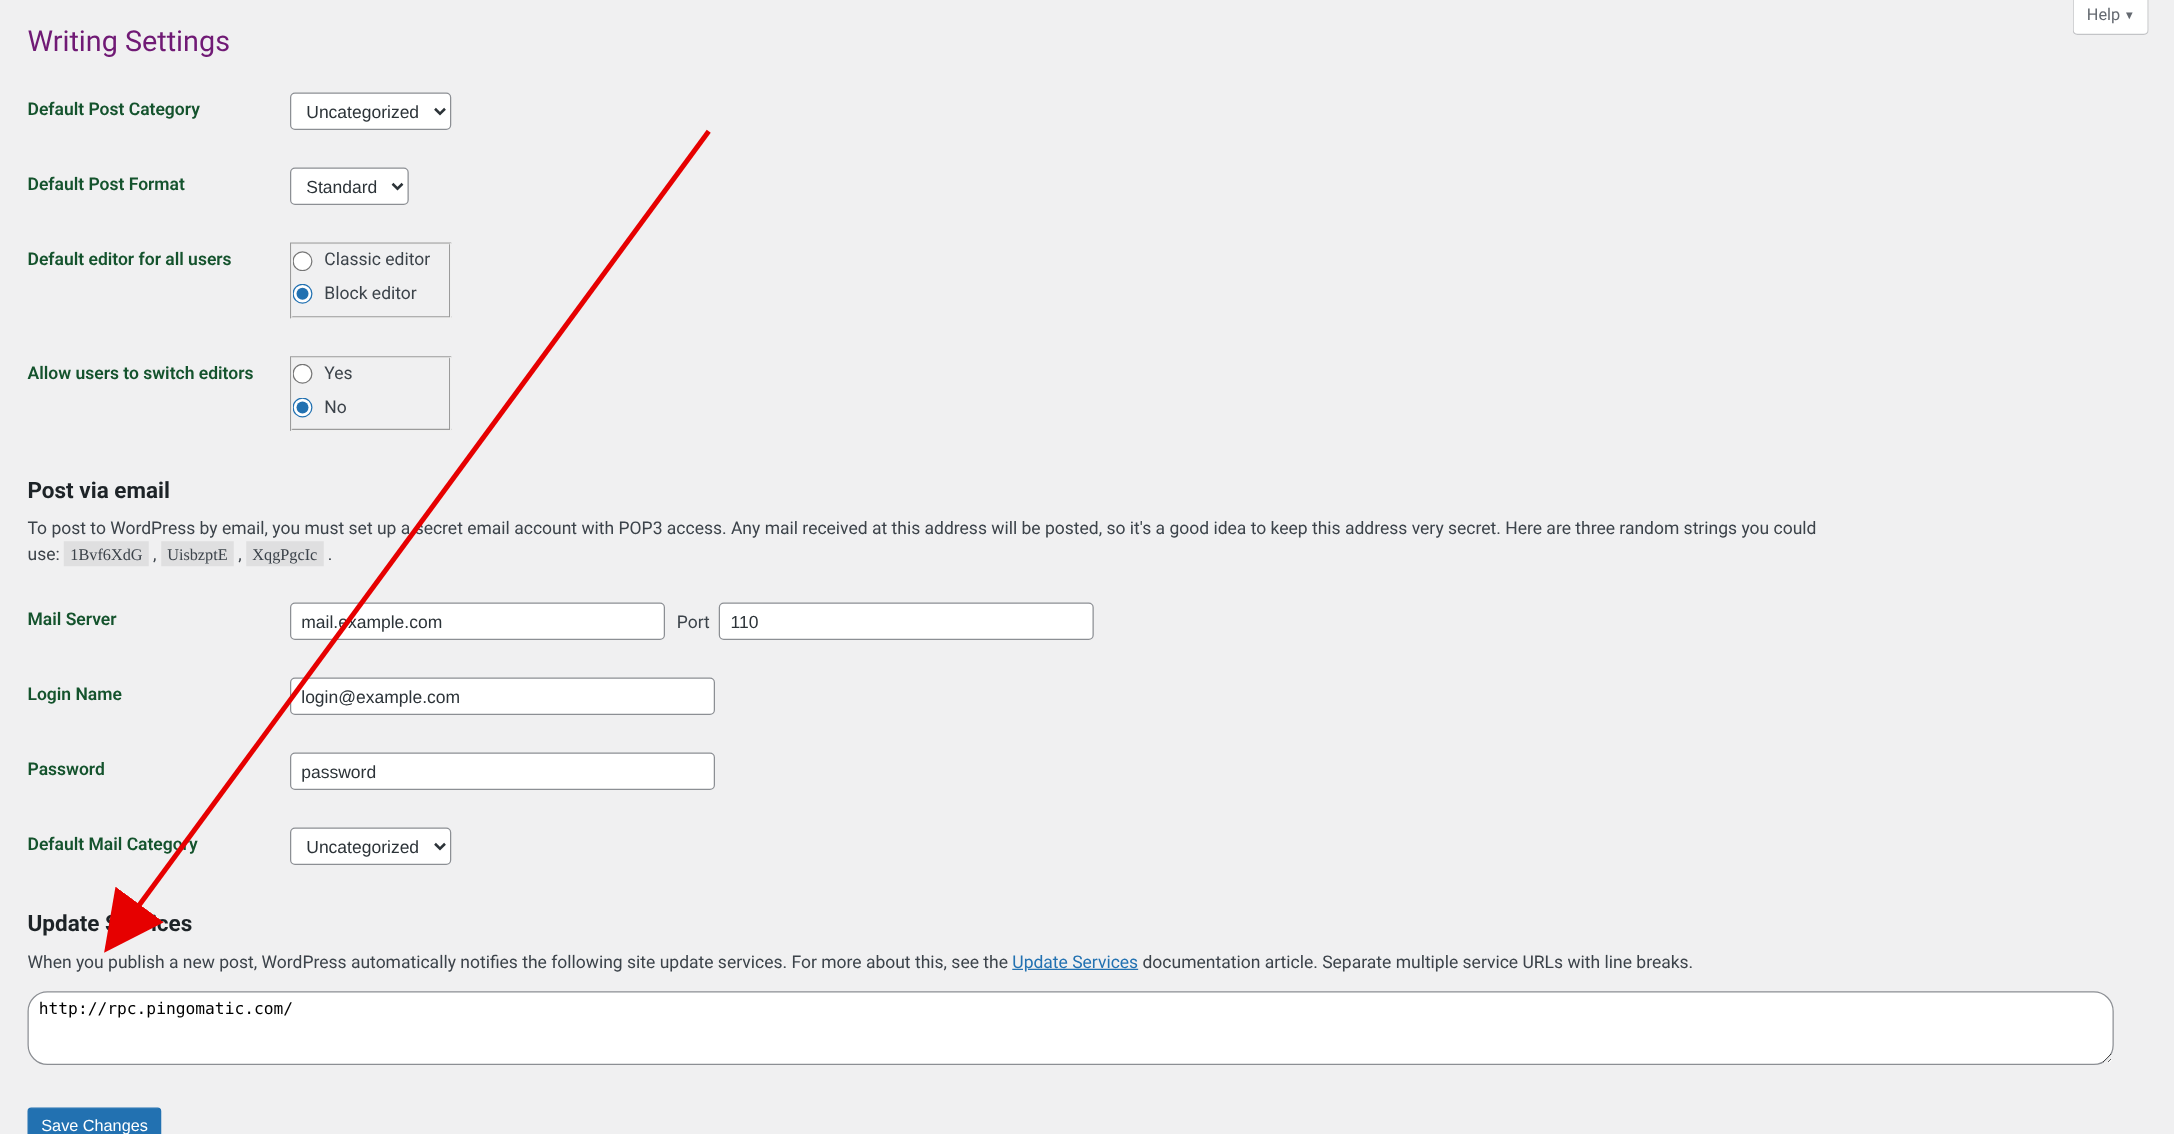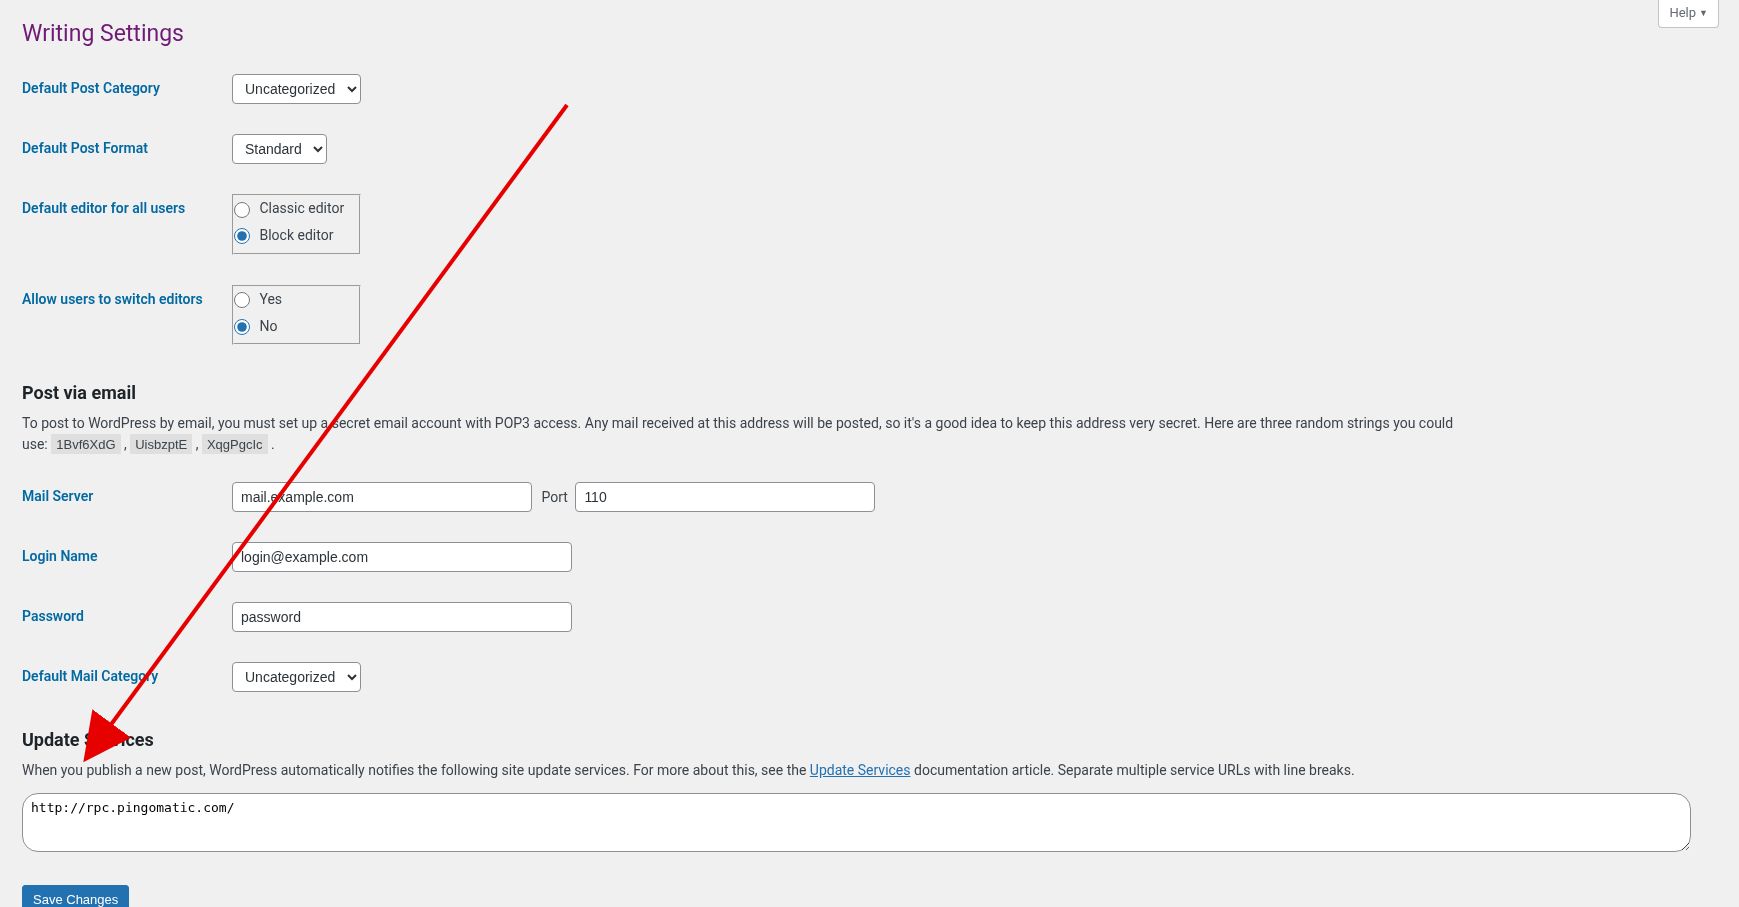--- a/index.html
+++ b/index.html
@@ -1,31 +1,31 @@
 <!DOCTYPE html>
 <html><head>
   <meta charset="utf-8">
   <style>
     * { margin: 0; padding: 0; box-sizing: border-box; }
     body { font-family: -apple-system, BlinkMacSystemFont, "Segoe UI", Roboto, Oxygen-Sans, Ubuntu, Cantarell, "Helvetica Neue", sans-serif; font-size: 13px; color: #3c434a; background: #f0f0f1; }
     .wrap { margin: 10px 20px 0 2px; padding: 0 20px; position: relative; }
     h1 { font-size: 23px; font-weight: 400; color: #701a75; margin: 0; padding: 9px 0 4px 0; line-height: 1.3; }
     h2.section-title { font-size: 18px; font-weight: 700; color: #1d2327; margin-top: 22px; margin-bottom: 10px; }
     .form-table { border-collapse: collapse; margin-top: 6px; }
-    .form-table th { vertical-align: top; text-align: left; padding: 20px 10px 20px 0; width: 200px; line-height: 1.3; font-weight: 600; font-size: 14px; color: #0369a1; }
+    .form-table th { vertical-align: top; text-align: left; padding: 20px 10px 20px 0; width: 200px; line-height: 1.3; font-weight: 600; font-size: 14px; color: #14532d; }
     .form-table td { padding: 15px 10px; line-height: 1.3; vertical-align: middle; font-size: 14px; }
     .form-table fieldset label { display: block; margin: 0.25em 0 0.5em; line-height: 1.4; font-size: 14px; }
     select, input[type=text] { background: #fff; border: 1px solid #8c8f94; border-radius: 4px; box-shadow: 0 0 0 transparent; color: #2c3338; font-size: 14px; line-height: 2; min-height: 30px; padding: 0 8px; }
     input[type=text].regular-text { width: 340px; }
     input[type=radio] { accent-color: #2271b1; margin-right: 6px; width: 16px; height: 16px; vertical-align: middle; }
     .port-input { width: 38px; }
     .mail-server-row input[type=text] { width: 300px; }
     .mail-server-row .port-label { margin-left: 6px; margin-right: 4px; }
     p.description { max-width: 1455px; font-size: 14px; color: #3c434a; margin-bottom: 12px; line-height: 1.5; }
-    code { background: rgba(0,0,0,0.07); padding: 3px 5px 2px; font-family: Liberation Sans, sans-serif; font-size: 13px; margin-top: 24px; }
+    code { background: rgba(0,0,0,0.07); padding: 3px 5px 2px; font-family: Liberation Serif, serif; font-size: 13px; margin-top: 24px; }
     a { color: #2271b1; text-decoration: underline; }
     textarea.large-text { width: 99.5%; font-family: Consolas, Monaco, monospace; font-size: 13px; padding: 6px 8px; border: 1px solid #8c8f94; border-radius: 16px; background: #fff; resize: both; min-height: 50px; }
     .button-primary { background: #2271b1; border: 1px solid #2271b1; color: #fff; font-size: 13px; min-height: 30px; line-height: 2.15384615; padding: 0 10px; border-radius: 3px; cursor: pointer; }
     .submit-p { margin-top: 20px; padding-top: 10px; padding-bottom: 10px; }
     .screen-meta { position: absolute; top: 0; right: 20px; margin: 0; }
     #help-link { float: right; height: 28px; padding: 0 10px; border: 1px solid #c3c4c7; border-top: none; border-radius: 0 0 4px 4px; background: #fff; font-size: 13px; color: #646970; line-height: 1.7; cursor: pointer; display: flex; align-items: center; gap: 3px; }
     #help-link .arrow { font-size: 9px; }
     .arrow-overlay { position: absolute; top: 0; left: 0; pointer-events: none; }
   </style>
 </head>

